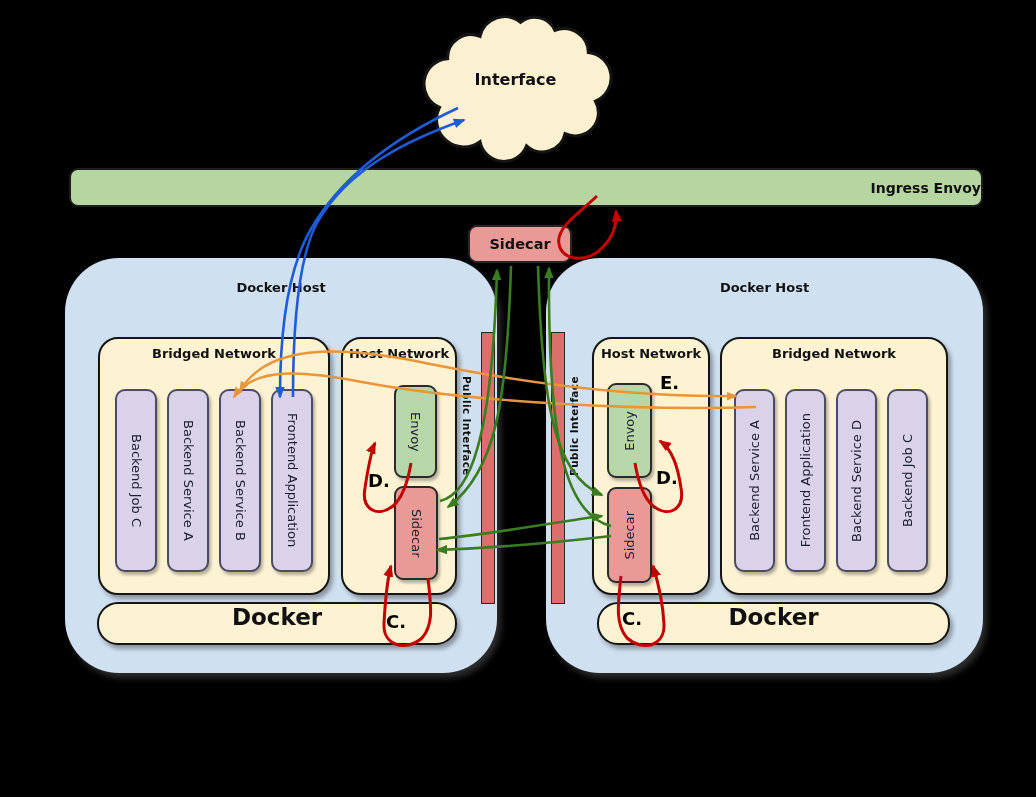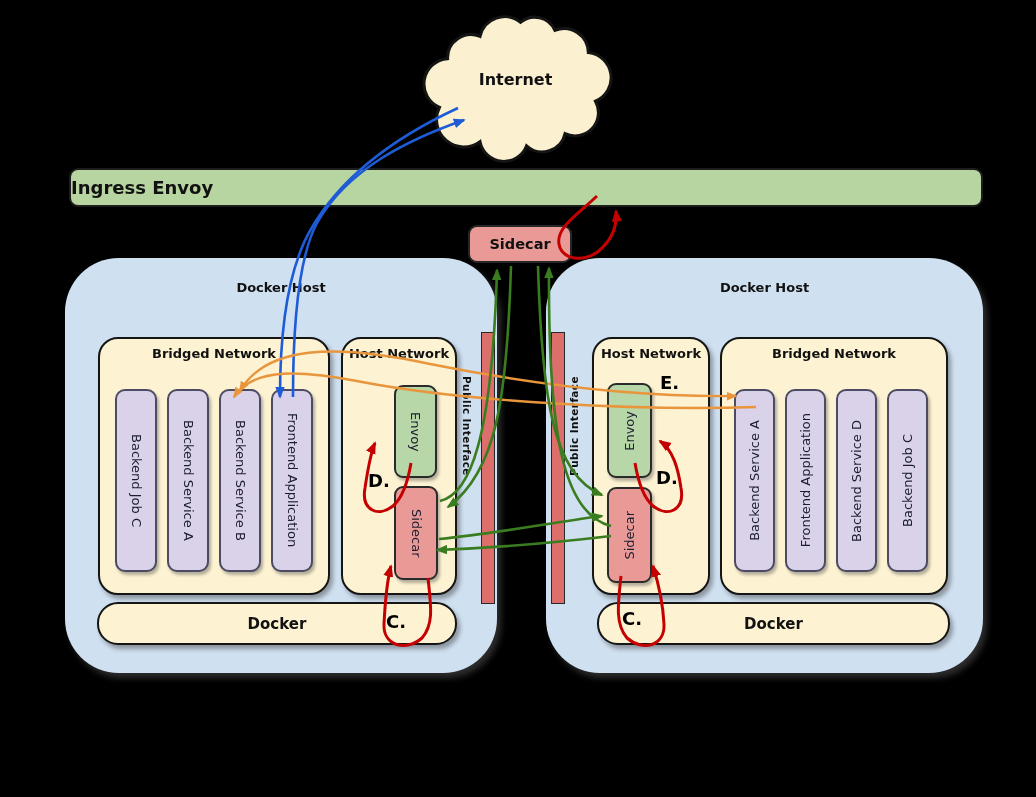--- a/index.html
+++ b/index.html
@@ -16,24 +16,24 @@
        display:flex;align-items:center;justify-content:center;box-shadow:2px 3px 3px rgba(70,70,70,.40);}
   .smallbox{border:2px solid #2a2a2a;border-radius:9px;display:flex;align-items:center;justify-content:center;
        box-shadow:2px 3px 3px rgba(70,70,70,.40);}
   .envoy{background:var(--c-envoy-fill);}
   .sidecar{background:var(--c-sidecar-fill);}
   .vtx-down{writing-mode:vertical-rl;font-size:13px;color:#1d1d30;white-space:nowrap;}
   .vtx-up{writing-mode:vertical-rl;transform:rotate(180deg);font-size:13px;color:#1d1d30;white-space:nowrap;}
   .pi-bar{background:var(--c-public-interface-fill);border:1.5px solid #282828;}
   .pi-label{font-weight:bold;font-size:10.5px;letter-spacing:.4px;color:#111;white-space:nowrap;}
   .dockerbar{background:var(--c-network-fill);border:2.5px solid #151515;border-radius:21px;
-       display:flex;align-items:center;justify-content:center;font-weight:bold;font-size:15px;
+       display:flex;align-items:flex-start;justify-content:center;font-weight:bold;font-size:23px;
        box-shadow:3px 4px 4px rgba(60,60,60,.45);}
   .ingress{background:var(--c-ingress-fill);border:2px solid #1d1d1d;border-radius:9px;
-       display:flex;align-items:center;justify-content:flex-start;font-weight:bold;font-size:18px;}
+       display:flex;align-items:center;justify-content:flex-end;font-weight:bold;font-size:14px;}
   .midsidecar{background:var(--c-sidecar-fill);border:2px solid #262626;border-radius:9px;
        display:flex;align-items:center;justify-content:center;font-weight:bold;font-size:14.5px;}
   .letter{font-weight:bold;font-size:18px;color:#000;}
   .cloud-label{font-weight:bold;font-size:16px;text-align:center;}
   #overlay{position:absolute;left:0;top:0;pointer-events:none;}
   .ln{fill:none;}
   .blue{stroke:var(--c-arrow-blue);stroke-width:2.6;}
   .orange{stroke:var(--c-arrow-orange);stroke-width:2.4;}
   .green{stroke:var(--c-arrow-green);stroke-width:2.6;}
   .red{stroke:var(--c-arrow-red);stroke-width:3;}
@@ -42,21 +42,21 @@
 <body>
 
 <div id="canvas">
 
   <svg class="abs" style="left:420px;top:4px;" width="200" height="160" viewBox="0 0 195 158">
     <path d="M 18,102 A 25,25 0 0 1 26,54 A 23,23 0 0 1 58,32 A 25,25 0 0 1 98,18
              A 22,22 0 0 1 132,26 A 24,24 0 0 1 165,48 A 25,25 0 0 1 172,96
              A 23,23 0 0 1 142,128 A 23,23 0 0 1 104,140 A 24,24 0 0 1 58,136
              A 27,27 0 0 1 18,102 Z" fill="var(--c-cloud-fill)" stroke="#141414" stroke-width="3"></path>
   </svg>
-  <div class="abs cloud-label" style="left:423px;top:70px;width:185px;">Internet</div>
+  <div class="abs cloud-label" style="left:423px;top:70px;width:185px;">Interface</div>
 
   <div class="abs ingress" style="left:69px;top:168px;width:914px;height:39px;">
     <span>Ingress Envoy</span>
   </div>
 
   <div class="abs midsidecar" style="left:468px;top:225px;width:104px;height:38px;">
     <span>Sidecar</span>
   </div>
 
   <div class="abs host" style="left:65px;top:258px;width:432px;height:415px;"></div>

